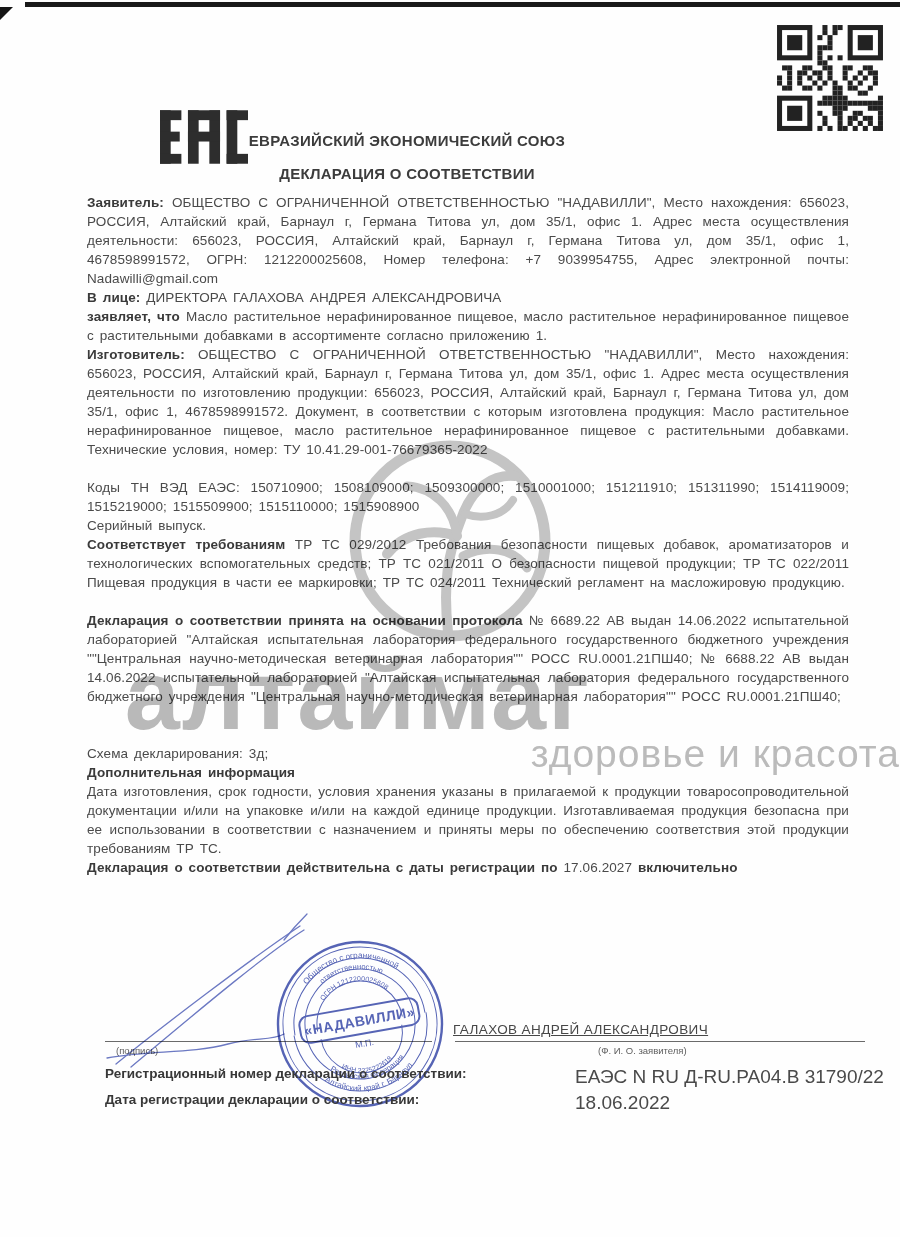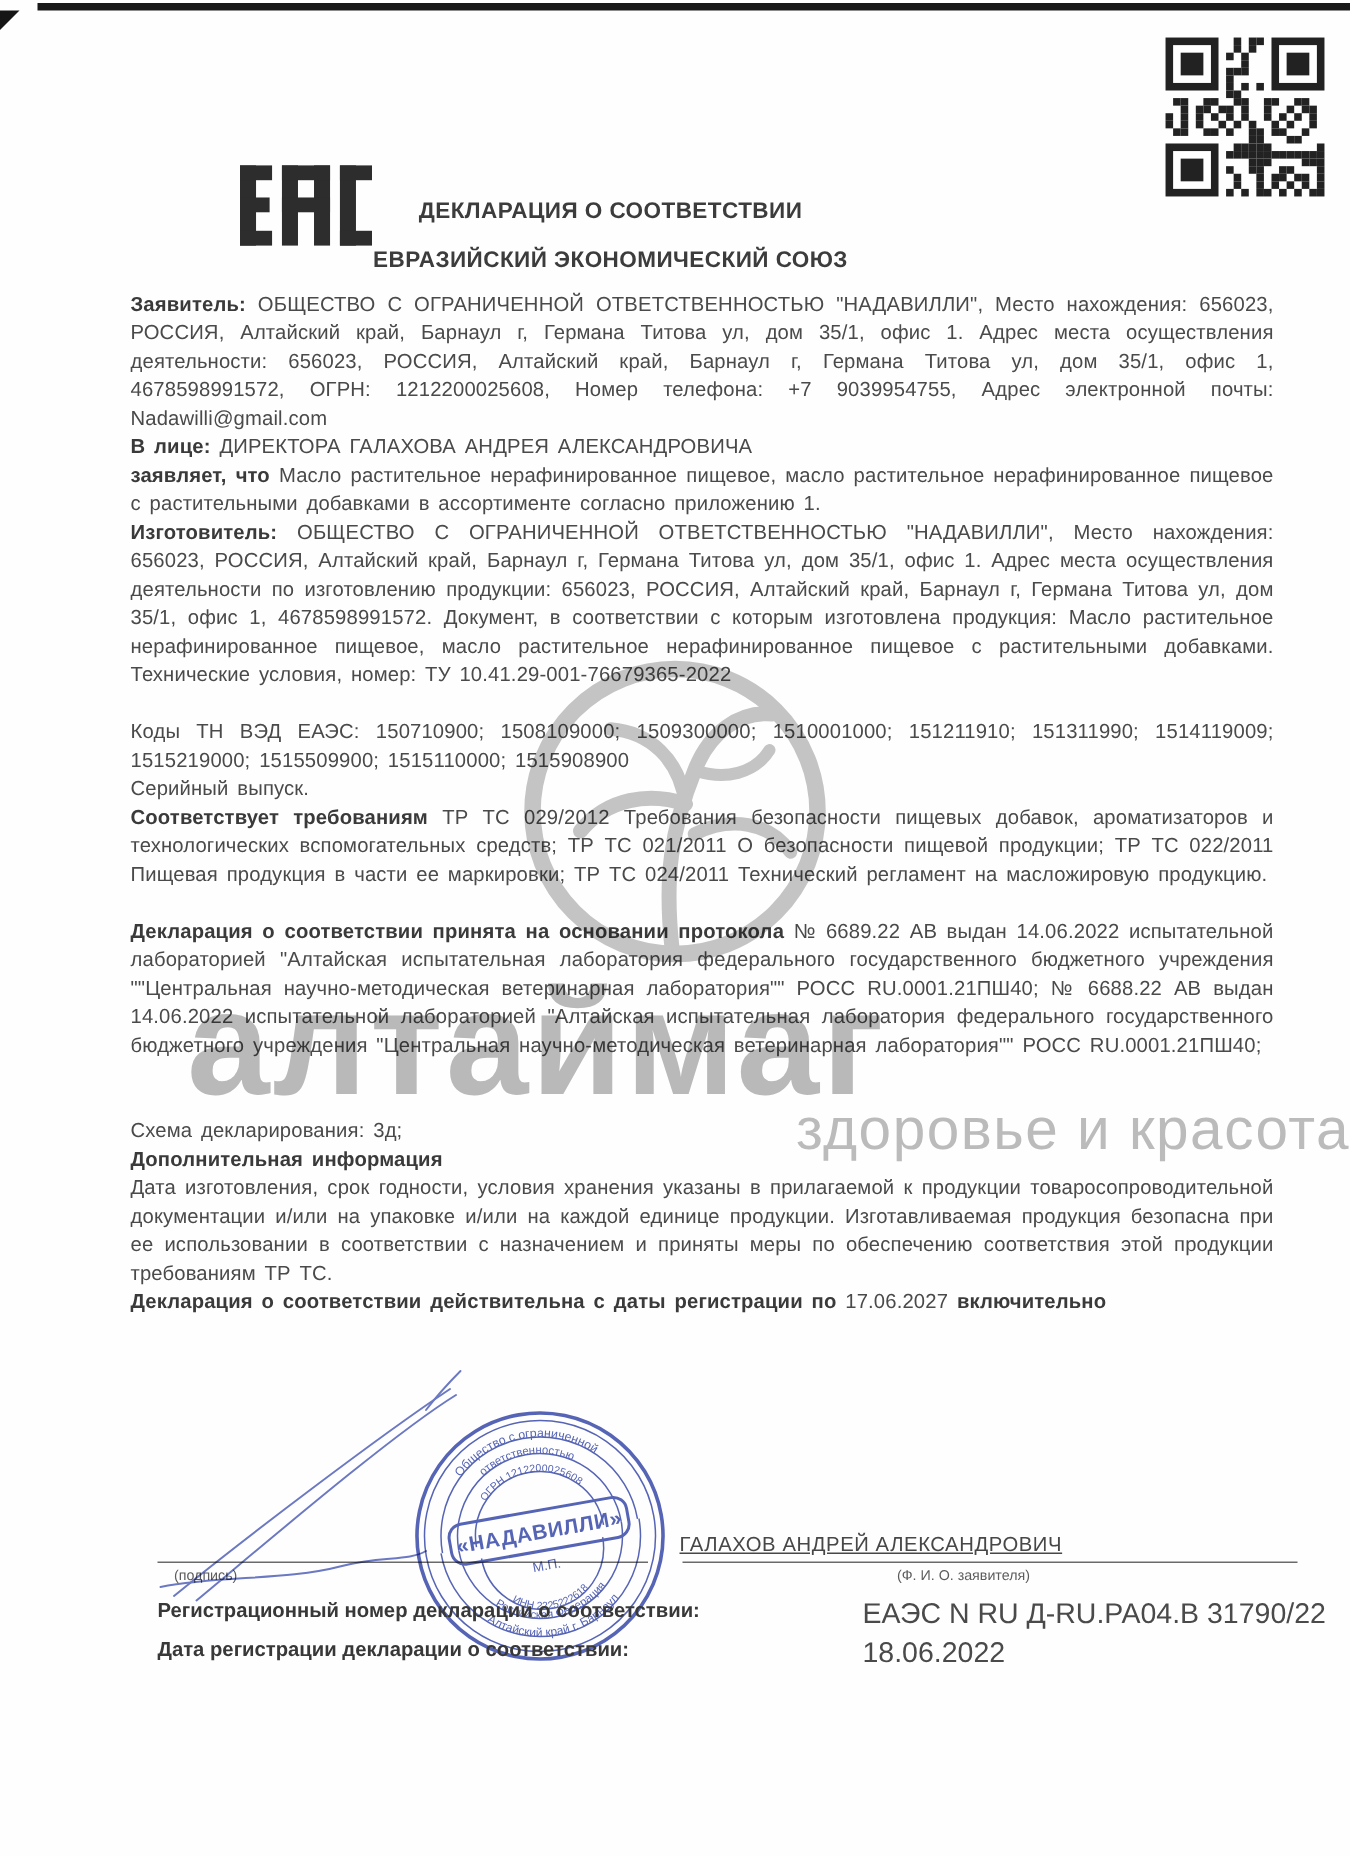--- a/index.html
+++ b/index.html
@@ -198,22 +198,22 @@
       <rect x="60" y="100" width="5" height="5"></rect>
       <rect x="65" y="100" width="5" height="5"></rect>
       <rect x="75" y="100" width="5" height="5"></rect>
       <rect x="85" y="100" width="5" height="5"></rect>
       <rect x="95" y="100" width="5" height="5"></rect>
       <rect x="100" y="100" width="5" height="5"></rect>
     </svg>
 </div>
 
 <div class="titles">
+  <div>ЕВРАЗИЙСКИЙ ЭКОНОМИЧЕСКИЙ СОЮЗ</div>
   <div>ДЕКЛАРАЦИЯ О СООТВЕТСТВИИ</div>
-  <div>ЕВРАЗИЙСКИЙ ЭКОНОМИЧЕСКИЙ СОЮЗ</div>
 </div>
 
 <div class="doc-text">
   <p class="mh95"><b>Заявитель:</b> <span>ОБЩЕСТВО С ОГРАНИЧЕННОЙ ОТВЕТСТВЕННОСТЬЮ "НАДАВИЛЛИ", Место нахождения: 656023, РОССИЯ, Алтайский край, Барнаул г, Германа Титова ул, дом 35/1, офис 1. Адрес места осуществления деятельности: 656023, РОССИЯ, Алтайский край, Барнаул г, Германа Титова ул, дом 35/1, офис 1, 4678598991572, ОГРН: 1212200025608, Номер телефона: +7 9039954755, Адрес электронной почты: Nadawilli@gmail.com</span></p>
   <p class="mt4"><b>В лице:</b> <span>ДИРЕКТОРА ГАЛАХОВА АНДРЕЯ АЛЕКСАНДРОВИЧА</span></p>
   <p class="mt2 mh38"><b>заявляет, что</b> <span>Масло растительное нерафинированное пищевое, масло растительное нерафинированное пищевое с растительными добавками в ассортименте согласно приложению 1.</span></p>
   <p class="mh133"><b>Изготовитель:</b> <span>ОБЩЕСТВО С ОГРАНИЧЕННОЙ ОТВЕТСТВЕННОСТЬЮ "НАДАВИЛЛИ", Место нахождения: 656023, РОССИЯ, Алтайский край, Барнаул г, Германа Титова ул, дом 35/1, офис 1. Адрес места осуществления деятельности по изготовлению продукции: 656023, РОССИЯ, Алтайский край, Барнаул г, Германа Титова ул, дом 35/1, офис 1, 4678598991572. Документ, в соответствии с которым изготовлена продукция: Масло растительное нерафинированное пищевое, масло растительное нерафинированное пищевое с растительными добавками. Технические условия, номер: ТУ 10.41.29-001-76679365-2022</span></p>
   <p class="mh38"><span>Коды ТН ВЭД ЕАЭС: 150710900; 1508109000; 1509300000; 1510001000; 151211910; 151311990; 1514119009; 1515219000; 1515509900; 1515110000; 1515908900</span></p>
   <p><span>Серийный выпуск.</span></p>
   <p class="mt8 mh76"><b>Соответствует требованиям</b> <span>ТР ТС 029/2012 Требования безопасности пищевых добавок, ароматизаторов и технологических вспомогательных средств; ТР ТС 021/2011 О безопасности пищевой продукции; ТР ТС 022/2011 Пищевая продукция в части ее маркировки; ТР ТС 024/2011 Технический регламент на масложировую продукцию.</span></p>

